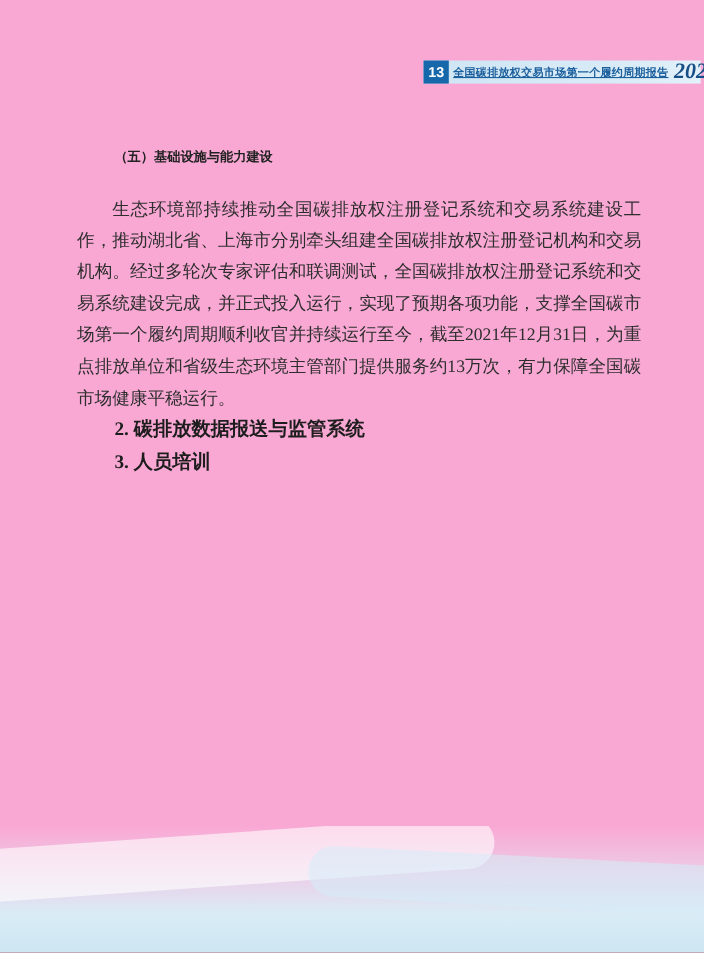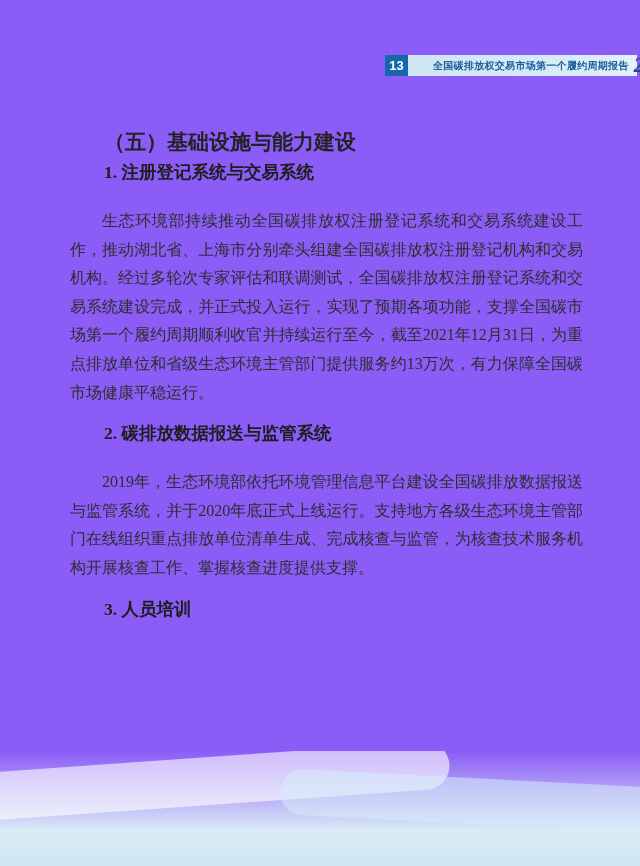--- a/index.html
+++ b/index.html
@@ -1,21 +1,21 @@
 <!DOCTYPE html>
 <html><head>
 <meta charset="utf-8">
 <style>
   * { margin:0; padding:0; box-sizing:border-box; }
   html,body { background:#9a9a9a; }
   .page {
     position:relative;
     width:640px; height:866px;
     margin:0 auto;
-    background:#8b5cf6;
+    background:#f9a8d4;
     overflow:hidden;
     font-family:"Liberation Serif","DejaVu Serif",serif;
     color:#333;
   }
 
   
   .page-header {
     position:absolute;
     top:55px; left:385px; right:3px; height:21px;
     background:linear-gradient(90deg,#cfe5f4 0%, #d8ebf7 70%, #e3f1fa 100%);
@@ -24,62 +24,63 @@
   .page-num {
     display:flex; align-items:center; justify-content:center;
     width:23px; height:21px;
     background:#1668ab;
     color:#ffffff;
     font-family:"Liberation Sans","DejaVu Sans",sans-serif;
     font-weight:bold; font-size:13px;
     flex:0 0 auto;
   }
   .header-title {
-    margin-left:25px;
+    margin-left:4px;
     font-family:"Liberation Sans","DejaVu Sans",sans-serif;
     font-size:10px; font-weight:bold;
     color:#1b5f9c;
     letter-spacing:0.3px;
     white-space:nowrap;
+    text-decoration:underline;
   }
   .header-year {
     margin-left:5px;
     font-family:"Liberation Serif","DejaVu Serif",serif;
     font-style:italic; font-weight:bold;
     font-size:20px;
     color:#164f86;
     line-height:21px;
     white-space:nowrap;
   }
 
   
   .content {
     position:absolute;
     top:131px; left:70px; width:513px;
   }
   .sec-heading {
-    font-size:21px; line-height:22px;
+    font-size:12px; line-height:22px;
     font-weight:bold; color:#222;
     text-indent:34px;
   }
   .sub-heading {
     font-size:17.5px; line-height:21px;
     font-weight:bold; color:#1d1d1d;
     text-indent:34px;
     margin-top:9px;
   }
   p.body-para {
     font-size:16px;
     line-height:28.6px;
     color:#2e2e2e;
     text-indent:2em;
     text-align:justify;
     margin-top:24px;
   }
-  p.body-para + .sub-heading { margin-top:16px; }
+  p.body-para + .sub-heading { margin-top:2px; }
 
   
   .footer-art {
     position:absolute;
     left:0; right:0; bottom:0; height:115px;
     background:linear-gradient(180deg,
       rgba(227,242,250,0) 0%,
       rgba(224,240,249,0.55) 40%,
       #d9ecf6 70%,
       #cde6f2 100%);
@@ -113,25 +114,23 @@
   <header class="page-header">
     <span class="page-num">13</span>
     <span class="header-title">全国碳排放权交易市场第一个履约周期报告</span>
     <span class="header-year">2022</span>
   </header>
 
   <main class="content">
 
     <h2 class="sec-heading">（五）基础设施与能力建设</h2>
 
-    <h3 class="sub-heading">1. 注册登记系统与交易系统</h3>
     <p class="body-para">生态环境部持续推动全国碳排放权注册登记系统和交易系统建设工作，推动湖北省、上海市分别牵头组建全国碳排放权注册登记机构和交易机构。经过多轮次专家评估和联调测试，全国碳排放权注册登记系统和交易系统建设完成，并正式投入运行，实现了预期各项功能，支撑全国碳市场第一个履约周期顺利收官并持续运行至今，截至2021年12月31日，为重点排放单位和省级生态环境主管部门提供服务约13万次，有力保障全国碳市场健康平稳运行。</p>
 
     <h3 class="sub-heading">2. 碳排放数据报送与监管系统</h3>
-    <p class="body-para">2019年，生态环境部依托环境管理信息平台建设全国碳排放数据报送与监管系统，并于2020年底正式上线运行。支持地方各级生态环境主管部门在线组织重点排放单位清单生成、完成核查与监管，为核查技术服务机构开展核查工作、掌握核查进度提供支撑。</p>
 
     <h3 class="sub-heading">3. 人员培训</h3>
 
   </main>
 
   <div class="footer-art"></div>
 
 </div>
 
 </body></html>

